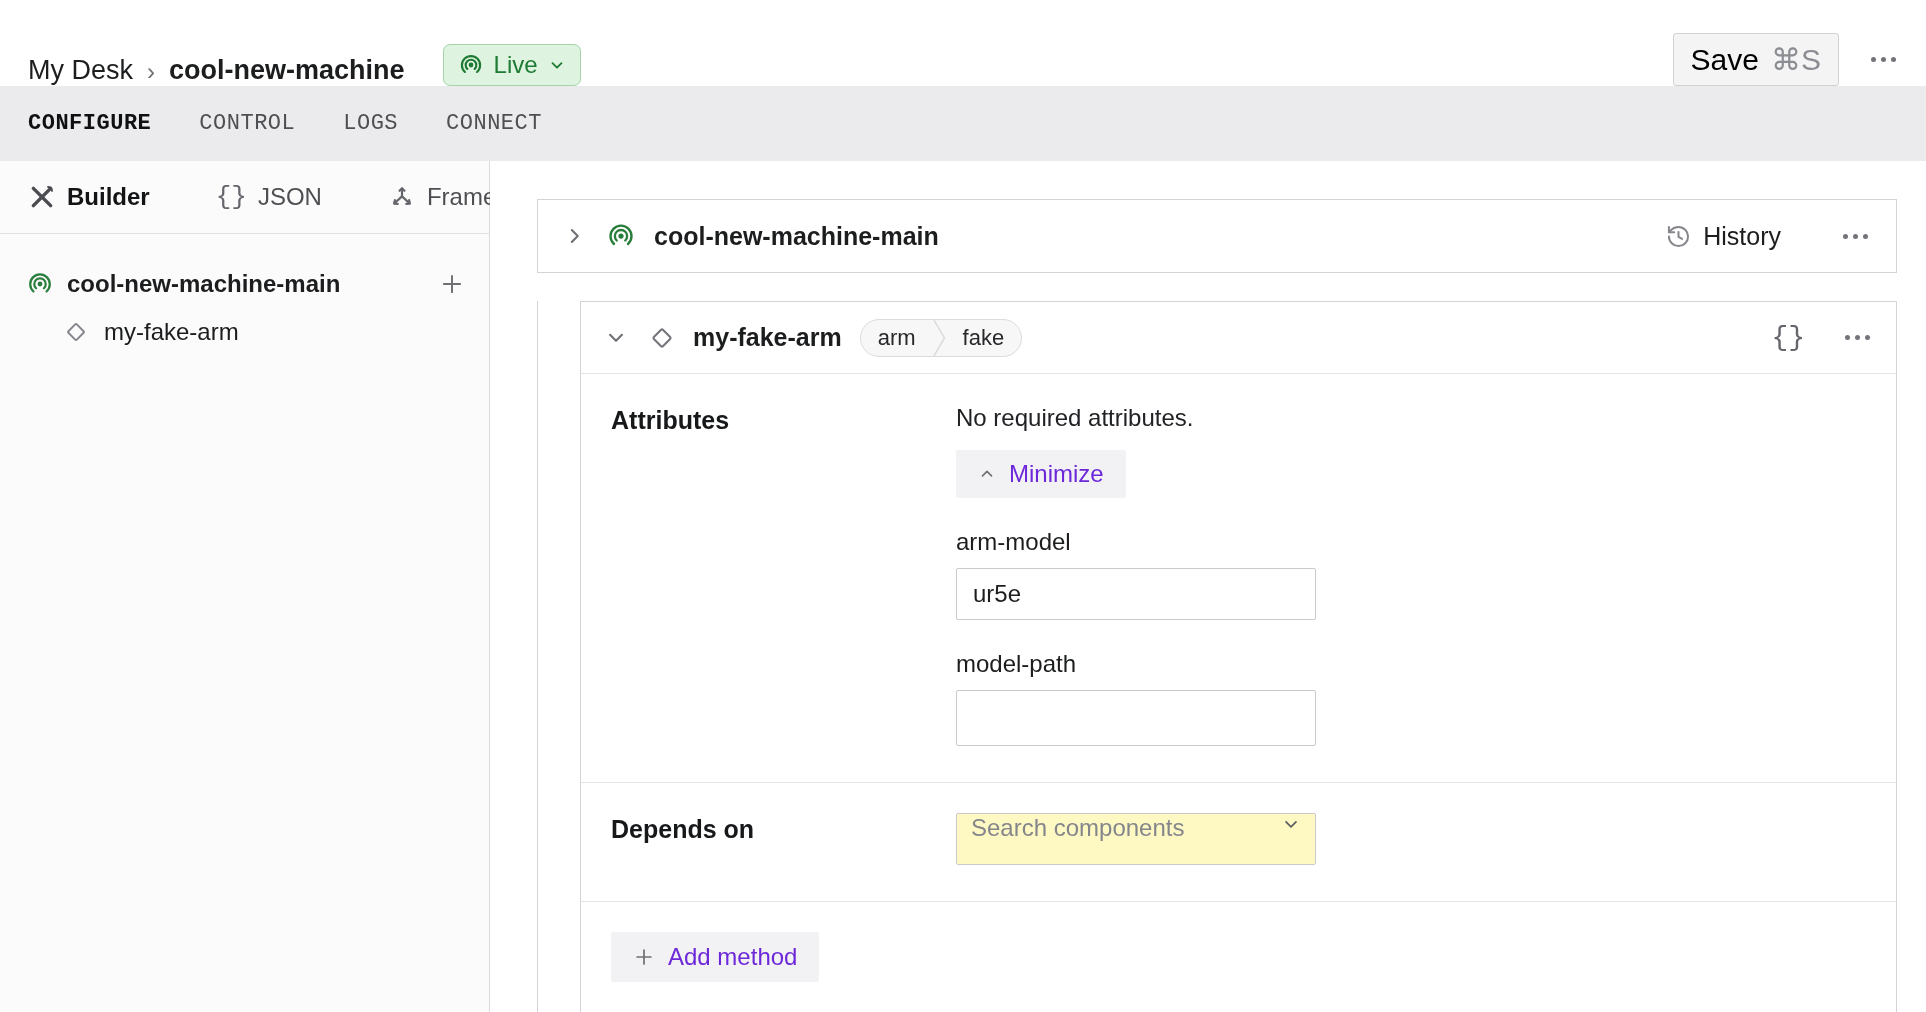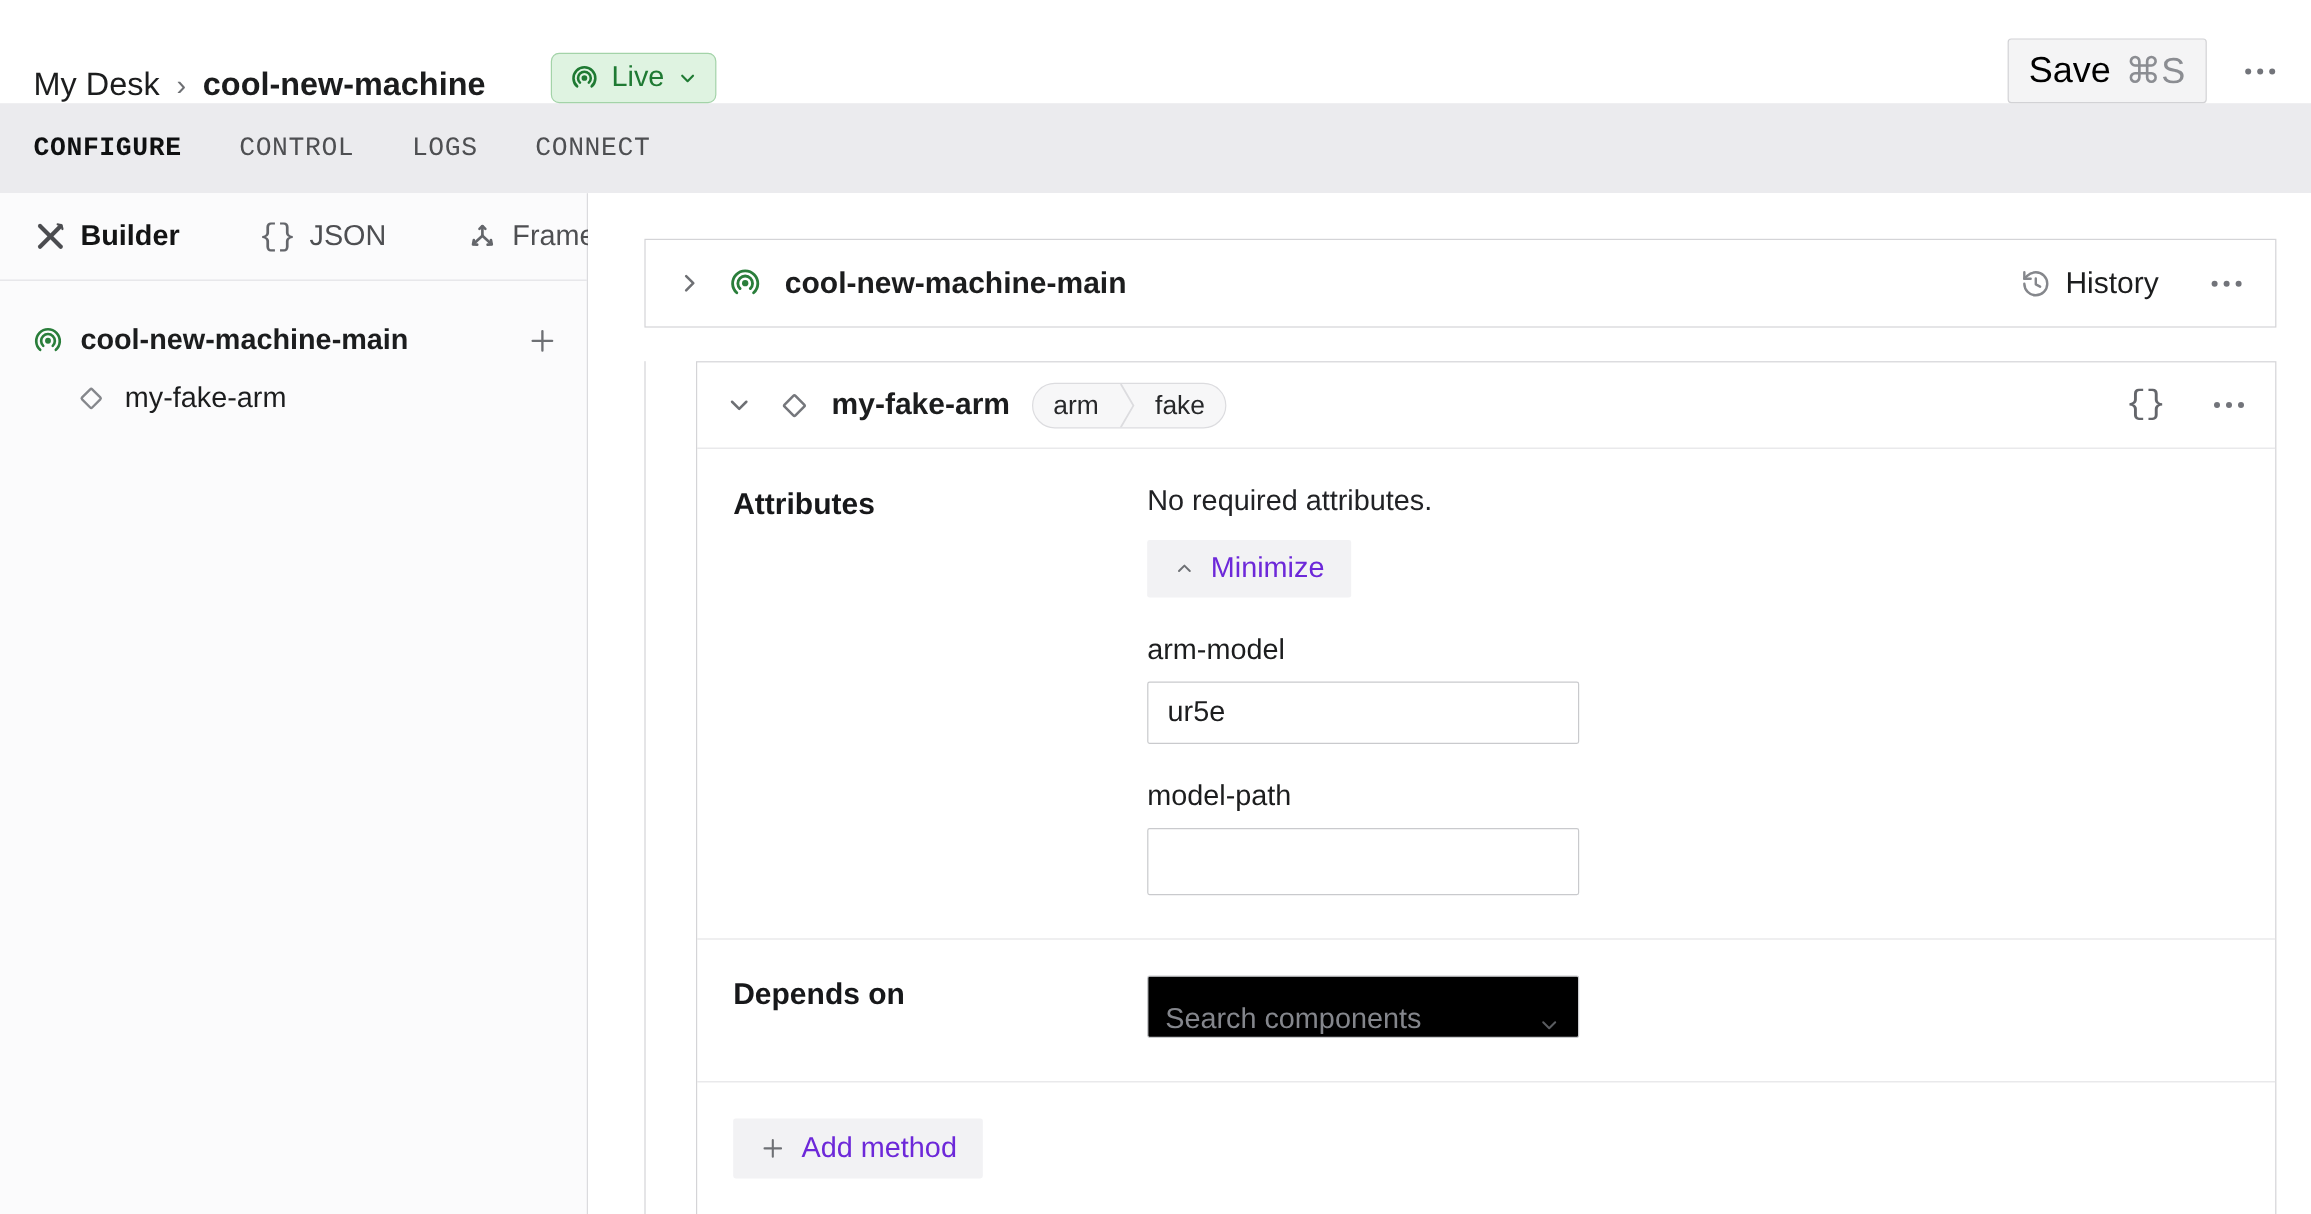--- a/index.html
+++ b/index.html
@@ -5,21 +5,21 @@
   * { margin:0; padding:0; box-sizing:border-box; }
   html,body { width:1926px; height:1012px; overflow:hidden; background:#fff;
     font-family:"Liberation Sans", sans-serif; color:#1c1d1e; }
 
   
   .header { height:86px; display:flex; align-items:flex-end; padding:0 28px; background:#fff; }
   .breadcrumb { display:flex; align-items:center; gap:14px; font-size:27px; }
   .crumb-parent { color:#1c1d1e; cursor:pointer; }
   .crumb-sep { color:#6e7074; font-size:24px; padding-top:2px; }
   .crumb-current { font-weight:700; }
-  .live-badge { margin-left:54px; display:flex; align-items:center; gap:10px;
+  .live-badge { margin-left:38px; display:flex; align-items:center; gap:10px;
     background:#dff3e1; border:1px solid #a3d3a8; border-radius:7px;
     padding:6px 14px; color:#1f7a33; font-size:24px; cursor:pointer; }
   .header-right { margin-left:auto; display:flex; align-items:center; gap:30px; }
   .save-btn { display:flex; align-items:center; gap:12px; background:#f4f4f5;
     border:1px solid #d2d2d5; border-radius:3px; padding:8px 17px; font-size:30px; cursor:pointer; }
   .save-shortcut { color:#8b8d92; }
   .dots { display:inline-flex; gap:5px; align-items:center; cursor:pointer; padding:6px 2px; }
   .dots i { width:5px; height:5px; border-radius:50%; background:#72747a; display:block; }
 
   
@@ -40,21 +40,21 @@
   .tree-root-label { font-size:24px; font-weight:700; }
   .tree-add { margin-left:auto; cursor:pointer; display:flex; }
   .tree-child { display:flex; align-items:center; gap:14px; padding-left:62px; height:52px; cursor:pointer; }
   .tree-child-label { font-size:24px; }
 
   
   .main { flex:1; padding:38px 29px 0 47px; background:#fff; overflow:hidden; }
   .part-card { width:1360px; height:74px; border:1px solid #d4d4d7; background:#fff;
     display:flex; align-items:center; padding:0 26px; }
   .part-title { font-size:25px; font-weight:700; margin-left:18px; }
-  .part-right { margin-left:auto; display:flex; align-items:center; gap:42px; }
+  .part-right { margin-left:auto; display:flex; align-items:center; gap:60px; }
   .history-btn { display:flex; align-items:center; gap:11px; font-size:25px; cursor:pointer; }
   .connector-wrap { margin-top:28px; border-left:1px solid #d4d4d7; padding-left:42px; width:1360px; }
   .comp-card { width:1317px; border:1px solid #d4d4d7; background:#fff; }
   .comp-header { height:72px; display:flex; align-items:center; padding:0 24px; border-bottom:1px solid #e4e4e6; }
   .comp-title { font-size:25px; font-weight:700; margin-left:16px; }
   .badge-pill { display:flex; align-items:center; margin-left:18px; height:38px;
     border:1px solid #dcdcdf; border-radius:999px; background:#f7f7f8; overflow:hidden; }
   .badge-seg { font-size:22px; color:#27282a; padding:0 17px; }
   .comp-header-right { margin-left:auto; display:flex; align-items:center; gap:38px; }
   .braces-btn { font-family:"Liberation Mono", monospace; font-size:28px; color:#64666b; cursor:pointer; }
@@ -66,21 +66,21 @@
   .gray-btn { display:inline-flex; align-items:center; gap:13px; background:#f2f2f4;
     border:none; border-radius:2px; padding:0 22px; height:48px; font-size:24px;
     color:#6d28d9; cursor:pointer; font-family:inherit; }
   .field-label { font-size:24px; margin-top:30px; }
   .text-input { display:block; margin-top:12px; width:360px; height:52px;
     border:1px solid #c9cacd; border-radius:2px; background:#fff; padding:0 16px;
     font-size:24px; font-family:inherit; color:#1c1d1e; }
   .text-input.tall { height:56px; }
   .minimize-row { margin-top:18px; }
   .select-box { width:360px; height:52px; border:1px solid #c9cacd; border-radius:2px;
-    background:#000000; display:flex; align-items:flex-end; padding:0 14px; cursor:pointer; }
+    background:#fef9c3; display:flex; align-items:flex-start; padding:0 14px; cursor:pointer; }
   .select-placeholder { font-size:24px; color:#84868c; }
   .select-box svg { margin-left:auto; }
   .add-btn { height:50px; }
   svg { display:block; }
 </style>
 </head>
 <body>
 
 <div class="header">
   <div class="breadcrumb">

